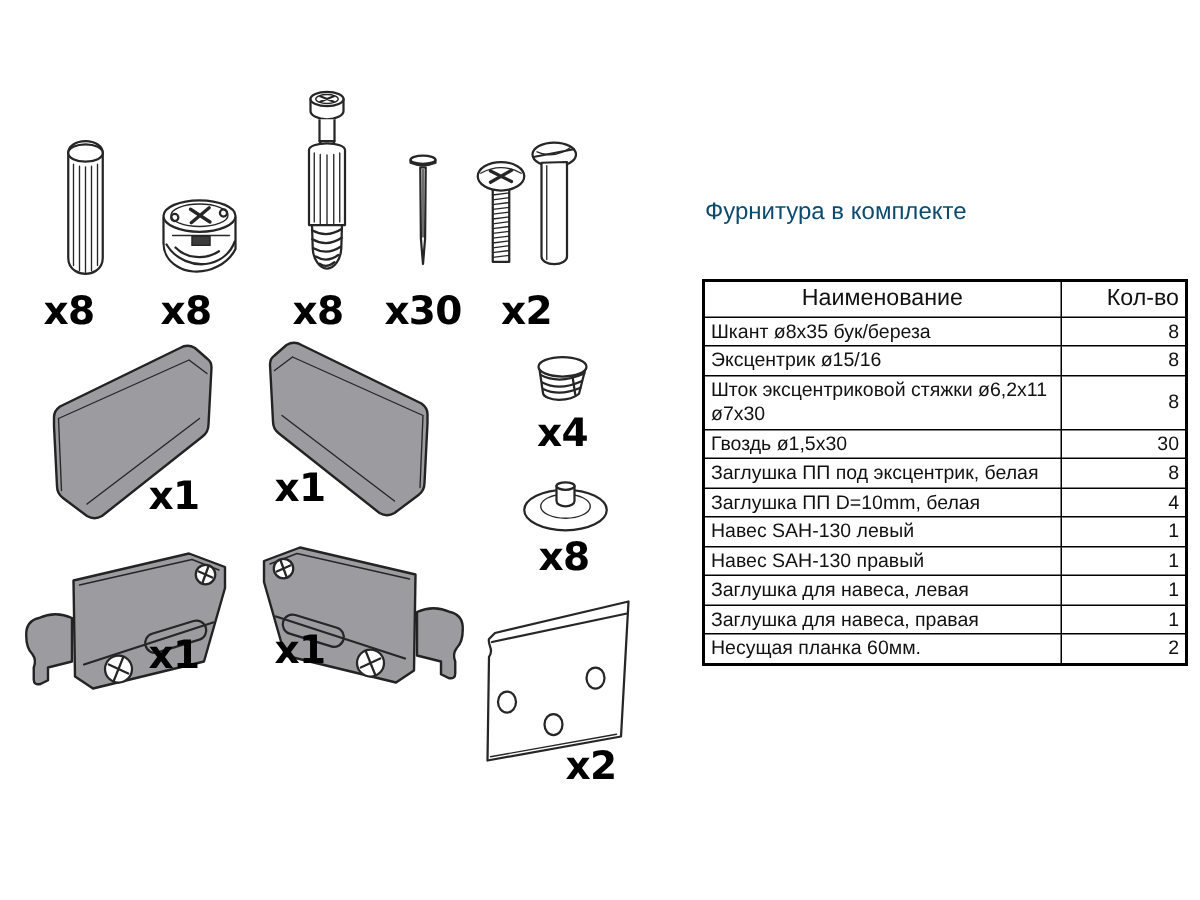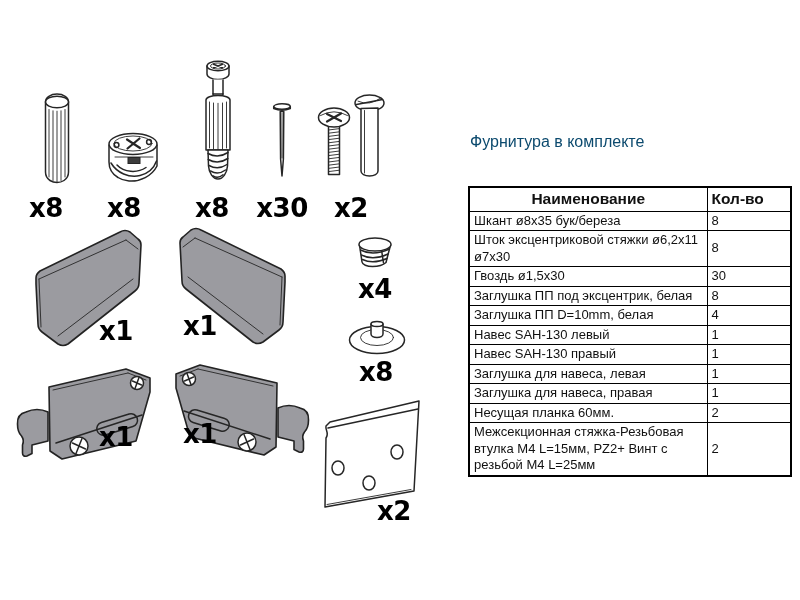--- a/index.html
+++ b/index.html
@@ -10,22 +10,22 @@
   
   .qty{position:absolute;transform:translate(-50%,-50%);font-family:"DejaVu Sans",sans-serif;
        font-weight:700;font-size:26px;letter-spacing:-0.5px;color:#000000;white-space:nowrap;}
   
   .title{position:absolute;left:470px;top:133px;font-size:16px;color:#0c4a6e;}
   
   table.hw{position:absolute;left:468px;top:186px;width:322px;border-collapse:collapse;
            border:2px solid #000;table-layout:fixed;}
   table.hw th,table.hw td{border:1px solid #000;padding:1px 4px;line-height:16.5px;
            font-size:13px;color:#111;overflow:hidden;}
-  table.hw th{font-weight:700;font-size:15.5px;text-align:center;padding:3px 4px;}
-  table.hw td.q,table.hw th.q{text-align:left;}
+  table.hw th{font-weight:400;font-size:15.5px;text-align:center;padding:3px 4px;}
+  table.hw td.q,table.hw th.q{text-align:right;}
   col.name{width:238px;} col.qcol{width:84px;}
   
   svg .s{stroke:#262626;stroke-width:1.5;fill:none;stroke-linecap:round;stroke-linejoin:round;}
   svg .s2{stroke:#262626;stroke-width:2.2;fill:none;stroke-linecap:round;}
   svg .thin{stroke:#262626;stroke-width:0.9;fill:none;stroke-linecap:round;}
   svg .sw{stroke:#262626;stroke-width:1.5;fill:#ffffff;stroke-linejoin:round;}
   svg .sg{stroke:#232323;stroke-width:1.6;fill:var(--part-gray,#9b9ba0);stroke-linejoin:round;}
   svg .dark{fill:#3c3c3c;stroke:#262626;stroke-width:1;}
 </style>
 </head>
@@ -163,20 +163,24 @@
         <th>Наименование</th>
         <th class="q">Кол-во</th>
       </tr>
     </thead>
     <tbody>
       <tr>
           <td>Шкант ø8x35 бук/береза</td>
           <td class="q">8</td>
         </tr>
       <tr>
+          <td>Эксцентрик ø15/16</td>
+          <td class="q">8</td>
+        </tr>
+      <tr>
           <td>Шток эксцентриковой стяжки ø6,2x11 ø7x30</td>
           <td class="q">8</td>
         </tr>
       <tr>
           <td>Гвоздь ø1,5x30</td>
           <td class="q">30</td>
         </tr>
       <tr>
           <td>Заглушка ПП под эксцентрик, белая</td>
           <td class="q">8</td>
@@ -198,20 +202,16 @@
           <td class="q">1</td>
         </tr>
       <tr>
           <td>Заглушка для навеса, правая</td>
           <td class="q">1</td>
         </tr>
       <tr>
           <td>Несущая планка 60мм.</td>
           <td class="q">2</td>
         </tr>
-      <tr>
-          <td>Межсекционная стяжка-Резьбовая втулка М4 L=15мм, PZ2+ Винт с резьбой М4 L=25мм</td>
-          <td class="q">2</td>
-        </tr>
     </tbody>
   </table>
 
 </div>
 
 </body></html>

